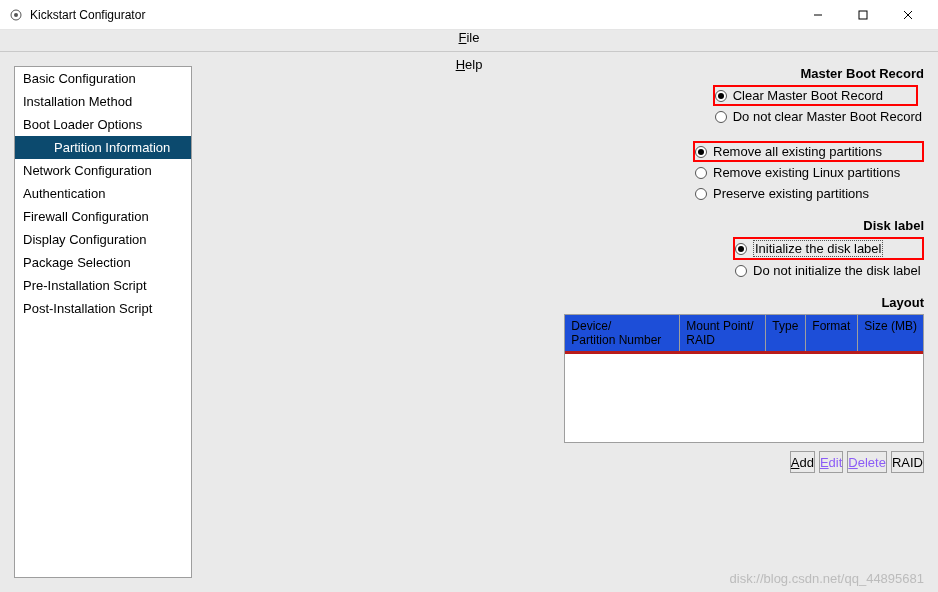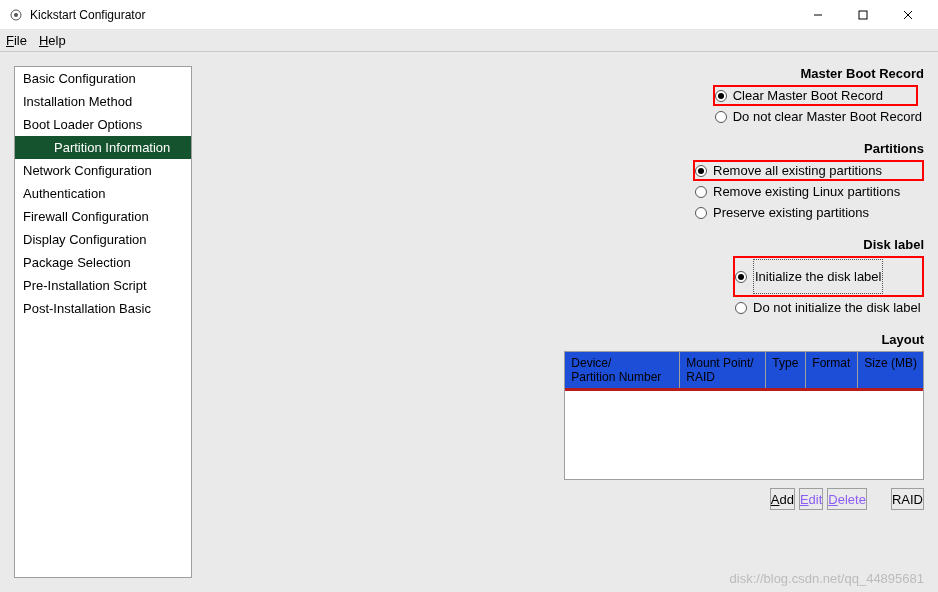--- a/index.html
+++ b/index.html
@@ -36,20 +36,21 @@
   cursor: default;
 }
 .menubar {
   height: 22px;
   display: flex;
   align-items: center;
   padding: 0 6px;
   background: #eaeaea;
   border-bottom: 1px solid #c9c9c9;
   gap: 12px;
+  flex-direction: column;
 }
 .menubar span { font-size: 13px; color: #000; cursor: default; }
 .menubar span u { text-decoration: underline; }
 .content {
   display: flex;
   height: calc(592px - 30px - 22px);
   background: #eaeaea;
   padding: 14px;
   gap: 18px;
 }
@@ -60,21 +61,21 @@
   display: flex;
   flex-direction: column;
 }
 .sidebar-item {
   padding: 4px 8px;
   font-size: 13px;
   color: #000;
   cursor: default;
 }
 .sidebar-item.selected {
-  background: #14532d;
+  background: #0c4a6e;
   color: #ffffff;
   padding-left: 39px;
 }
 .main {
   flex: 1;
   display: flex;
   flex-direction: column;
   align-items: flex-end;
 }
 .section-title {
@@ -109,21 +110,21 @@
   background: #fff;
 }
 .radio.checked::after {
   content: "";
   width: 6px; height: 6px;
   background: #000;
   border-radius: 50%;
 }
 .radio-label-dotted {
   border: 1px dotted #555;
-  padding: 9px 1px;
+  padding: 0 1px;
 }
 .layout-table {
   border: 1px solid #9e9e9e;
   background: #eaeaea;
   margin-bottom: 8px;
 }
 .layout-header {
   display: flex;
   background: #1d4ed8;
   border-bottom: 3px solid #b91c1c;
@@ -147,21 +148,21 @@
   height: 22px;
   background: #eaeaea;
   border: 1px solid #9e9e9e;
   display: flex;
   align-items: center;
   justify-content: center;
   font-size: 13px;
   color: #8b5cf6;
   cursor: default;
 }
-.btn.enabled { color: #000; margin-left: 20px; }
+.btn.enabled { color: #000; }
 .watermark {
   position: absolute;
   bottom: 6px;
   right: 14px;
   color: rgba(150,150,150,0.55);
   font-size: 13px;
   pointer-events: none;
 }
 </style>
 </head>
@@ -206,38 +207,37 @@
     <div class="sidebar-item">Basic Configuration</div>
     <div class="sidebar-item">Installation Method</div>
     <div class="sidebar-item">Boot Loader Options</div>
     <div class="sidebar-item selected">Partition Information</div>
     <div class="sidebar-item">Network Configuration</div>
     <div class="sidebar-item">Authentication</div>
     <div class="sidebar-item">Firewall Configuration</div>
     <div class="sidebar-item">Display Configuration</div>
     <div class="sidebar-item">Package Selection</div>
     <div class="sidebar-item">Pre-Installation Script</div>
-    <div class="sidebar-item">Post-Installation Basic</div>
+    <div class="sidebar-item">Post-Installation Script</div>
   </div>
 
   <div class="main">
 
     <div class="section-title">Master Boot Record</div>
     <div class="radio-group">
       <div class="radio-row highlighted" style="width:205px">
         <span class="radio checked"></span>
         <span>Clear Master Boot Record</span>
       </div>
       <div class="radio-row">
         <span class="radio"></span>
         <span>Do not clear Master Boot Record</span>
       </div>
     </div>
 
-    <div class="section-title">Partitions</div>
     <div class="radio-group">
       <div class="radio-row highlighted" style="width:231px">
         <span class="radio checked"></span>
         <span>Remove all existing partitions</span>
       </div>
       <div class="radio-row">
         <span class="radio"></span>
         <span>Remove existing Linux partitions</span>
       </div>
       <div class="radio-row">

